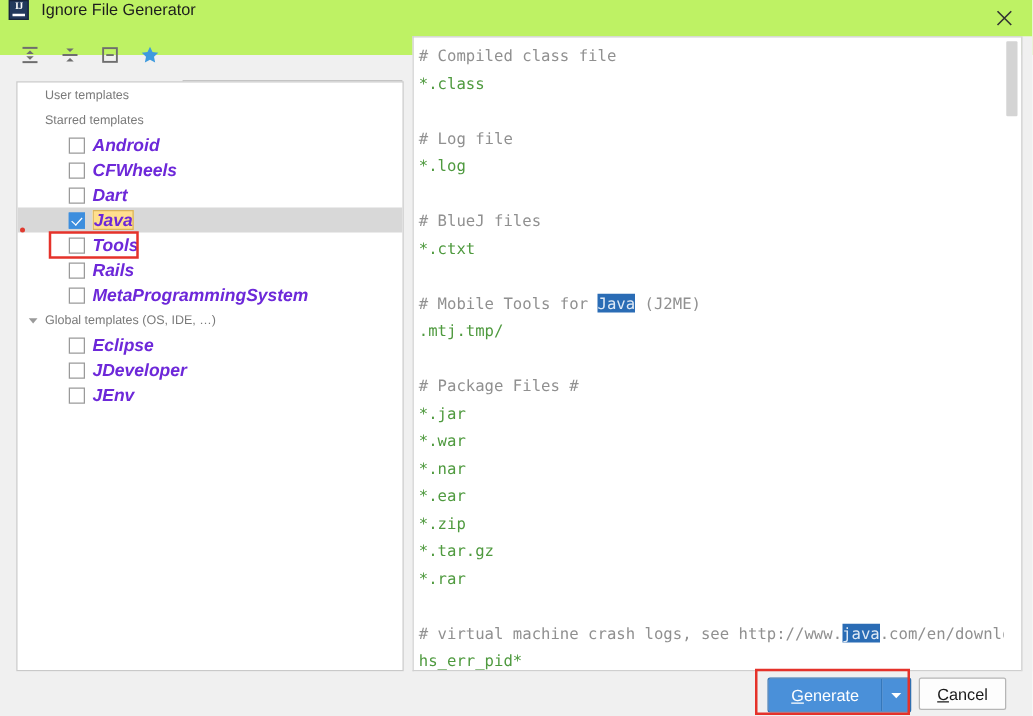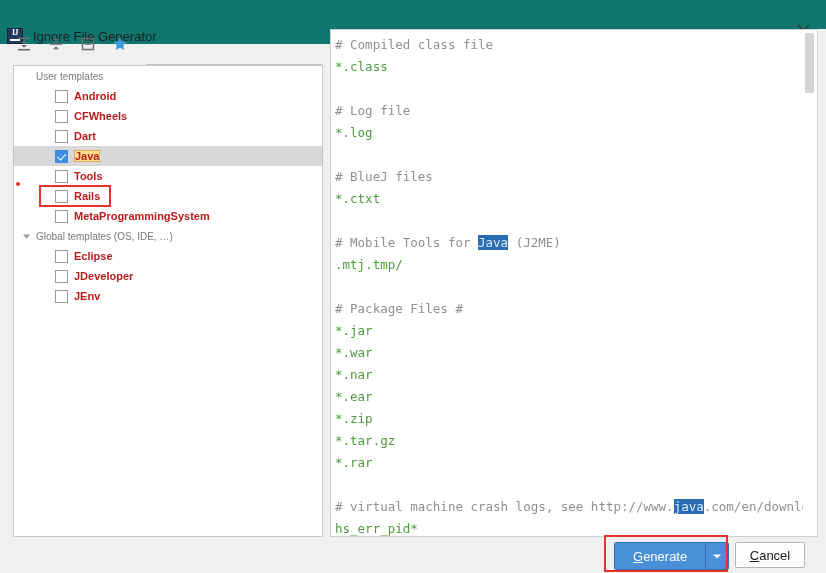--- a/index.html
+++ b/index.html
@@ -16,23 +16,23 @@
     overflow: hidden;
     position: relative;
   }
 
   
   .titlebar {
     position: absolute;
     left: 0; top: 0;
     width: 826px;
     height: 44px;
-    background: #0f766e;
-    display: flex;
-    align-items: flex-end;
+    background: #bef264;
+    display: flex;
+    align-items: flex-start;
   }
   .app-logo {
     width: 16px; height: 16px;
     margin-left: 7px;
     background: #22395c;
     border: 1px solid #16233a;
     box-sizing: border-box;
     position: relative;
     flex: none;
   }
@@ -149,23 +149,24 @@
     display: flex;
     align-items: center;
     justify-content: center;
   }
   .tree-arrow svg { display: block; }
   .group-label {
     color: #7a7a7a;
     font-size: 10px;
   }
   .leaf-label {
-    color: #b91c1c;
-    font-size: 11px;
+    color: #6d28d9;
+    font-size: 14px;
     font-weight: bold;
+    font-style: italic;
   }
   .leaf-label.match {
     background: #ffdf8e;
     border: 1px solid #d8b košt;
     padding: 0 1px;
   }
   .leaf-label.match {
     background: #ffdf8e;
     box-shadow: 0 0 0 1px #d9b35c inset;
   }
@@ -388,20 +389,24 @@
     </span>
   </div>
 </div>
 
 <div class="tree-panel" id="tree-panel">
     <div class="tree-row">
       <span style="width: 22px; flex: 0 0 auto;"></span>
       <span class="group-label">User templates</span>
     </div>
     <div class="tree-row">
+      <span style="width: 22px; flex: 0 0 auto;"></span>
+      <span class="group-label">Starred templates</span>
+    </div>
+    <div class="tree-row">
       <span style="width: 41px; flex: 0 0 auto;"></span>
       <span class="checkbox"></span>
       <span class="leaf-label">Android</span>
     </div>
     <div class="tree-row">
       <span style="width: 41px; flex: 0 0 auto;"></span>
       <span class="checkbox"></span>
       <span class="leaf-label">CFWheels</span>
     </div>
     <div class="tree-row">

